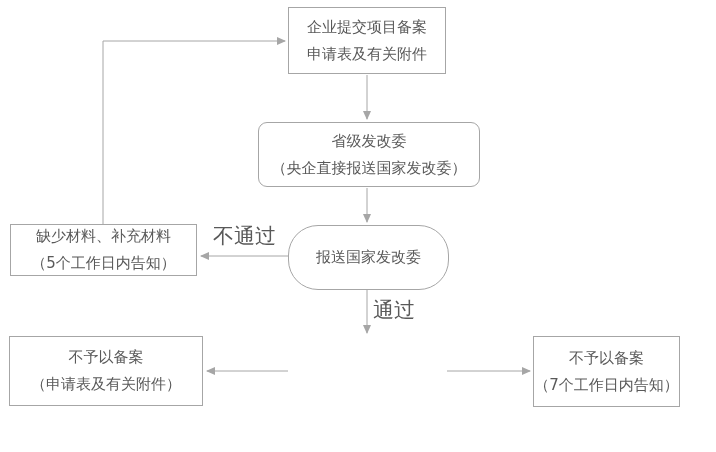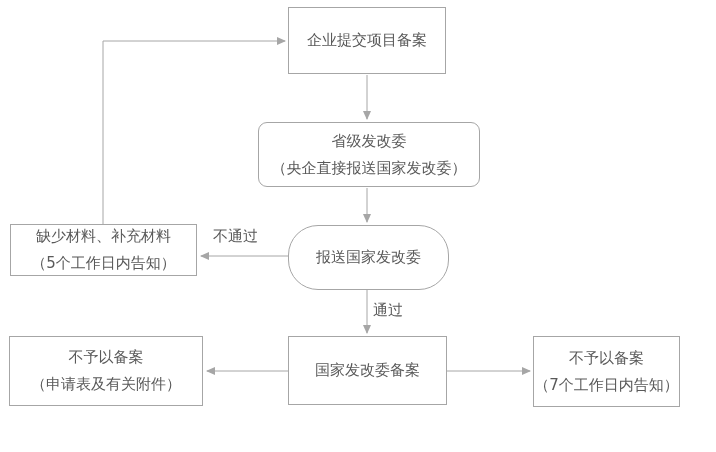--- a/index.html
+++ b/index.html
@@ -40,21 +40,21 @@
     flex-direction: column;
     align-items: center;
     justify-content: center;
     text-align: center;
     white-space: nowrap;
   }
   .node .line { display: block; }
   .edge-label {
     position: absolute;
     color: var(--text);
-    font-size: 15px;
+    font-size: 21px;
     line-height: 17px;
     white-space: nowrap;
   }
   
   .n-submit      { left: 288px; top: 7px;   width: 158px; height: 67px; }
   .n-provincial  { left: 258px; top: 122px; width: 222px; height: 65px; border-radius: 9px; }
   .n-report      { left: 288px; top: 225px; width: 161px; height: 65px; border-radius: 30px; }
   .n-supplement  { left: 10px;  top: 224px; width: 187px; height: 52px; }
   .n-filing      { left: 288px; top: 336px; width: 159px; height: 69px; }
   .n-approved    { left: 9px;   top: 336px; width: 194px; height: 70px; }
@@ -77,39 +77,37 @@
     <path d="M367,188 L367,222" marker-end="url(#arr)"></path>
     <path d="M288,256 L201,256" marker-end="url(#arr)"></path>
     <path d="M367,290 L367,333" marker-end="url(#arr)"></path>
     <path d="M103,224 L103,41 L285,41" marker-end="url(#arr)"></path>
     <path d="M288,371 L207,371" marker-end="url(#arr)"></path>
     <path d="M447,371 L530,371" marker-end="url(#arr)"></path>
   </svg>
 
   <div class="node n-submit">
     <span class="line">企业提交项目备案</span>
+    <span class="line">申请表及有关附件</span>
   </div>
 
   <div class="node n-provincial">
     <span class="line">省级发改委</span>
     <span class="line">（央企直接报送国家发改委）</span>
   </div>
 
   <div class="node n-report">
     <span class="line">报送国家发改委</span>
   </div>
 
   <div class="node n-supplement">
     <span class="line">缺少材料、补充材料</span>
     <span class="line">（5个工作日内告知）</span>
   </div>
 
-  <div class="node n-filing">
-    <span class="line">国家发改委备案</span>
-  </div>
 
   <div class="node n-approved">
     <span class="line">不予以备案</span>
     <span class="line">（申请表及有关附件）</span>
   </div>
 
   <div class="node n-rejected">
     <span class="line">不予以备案</span>
     <span class="line">（7个工作日内告知）</span>
   </div>

